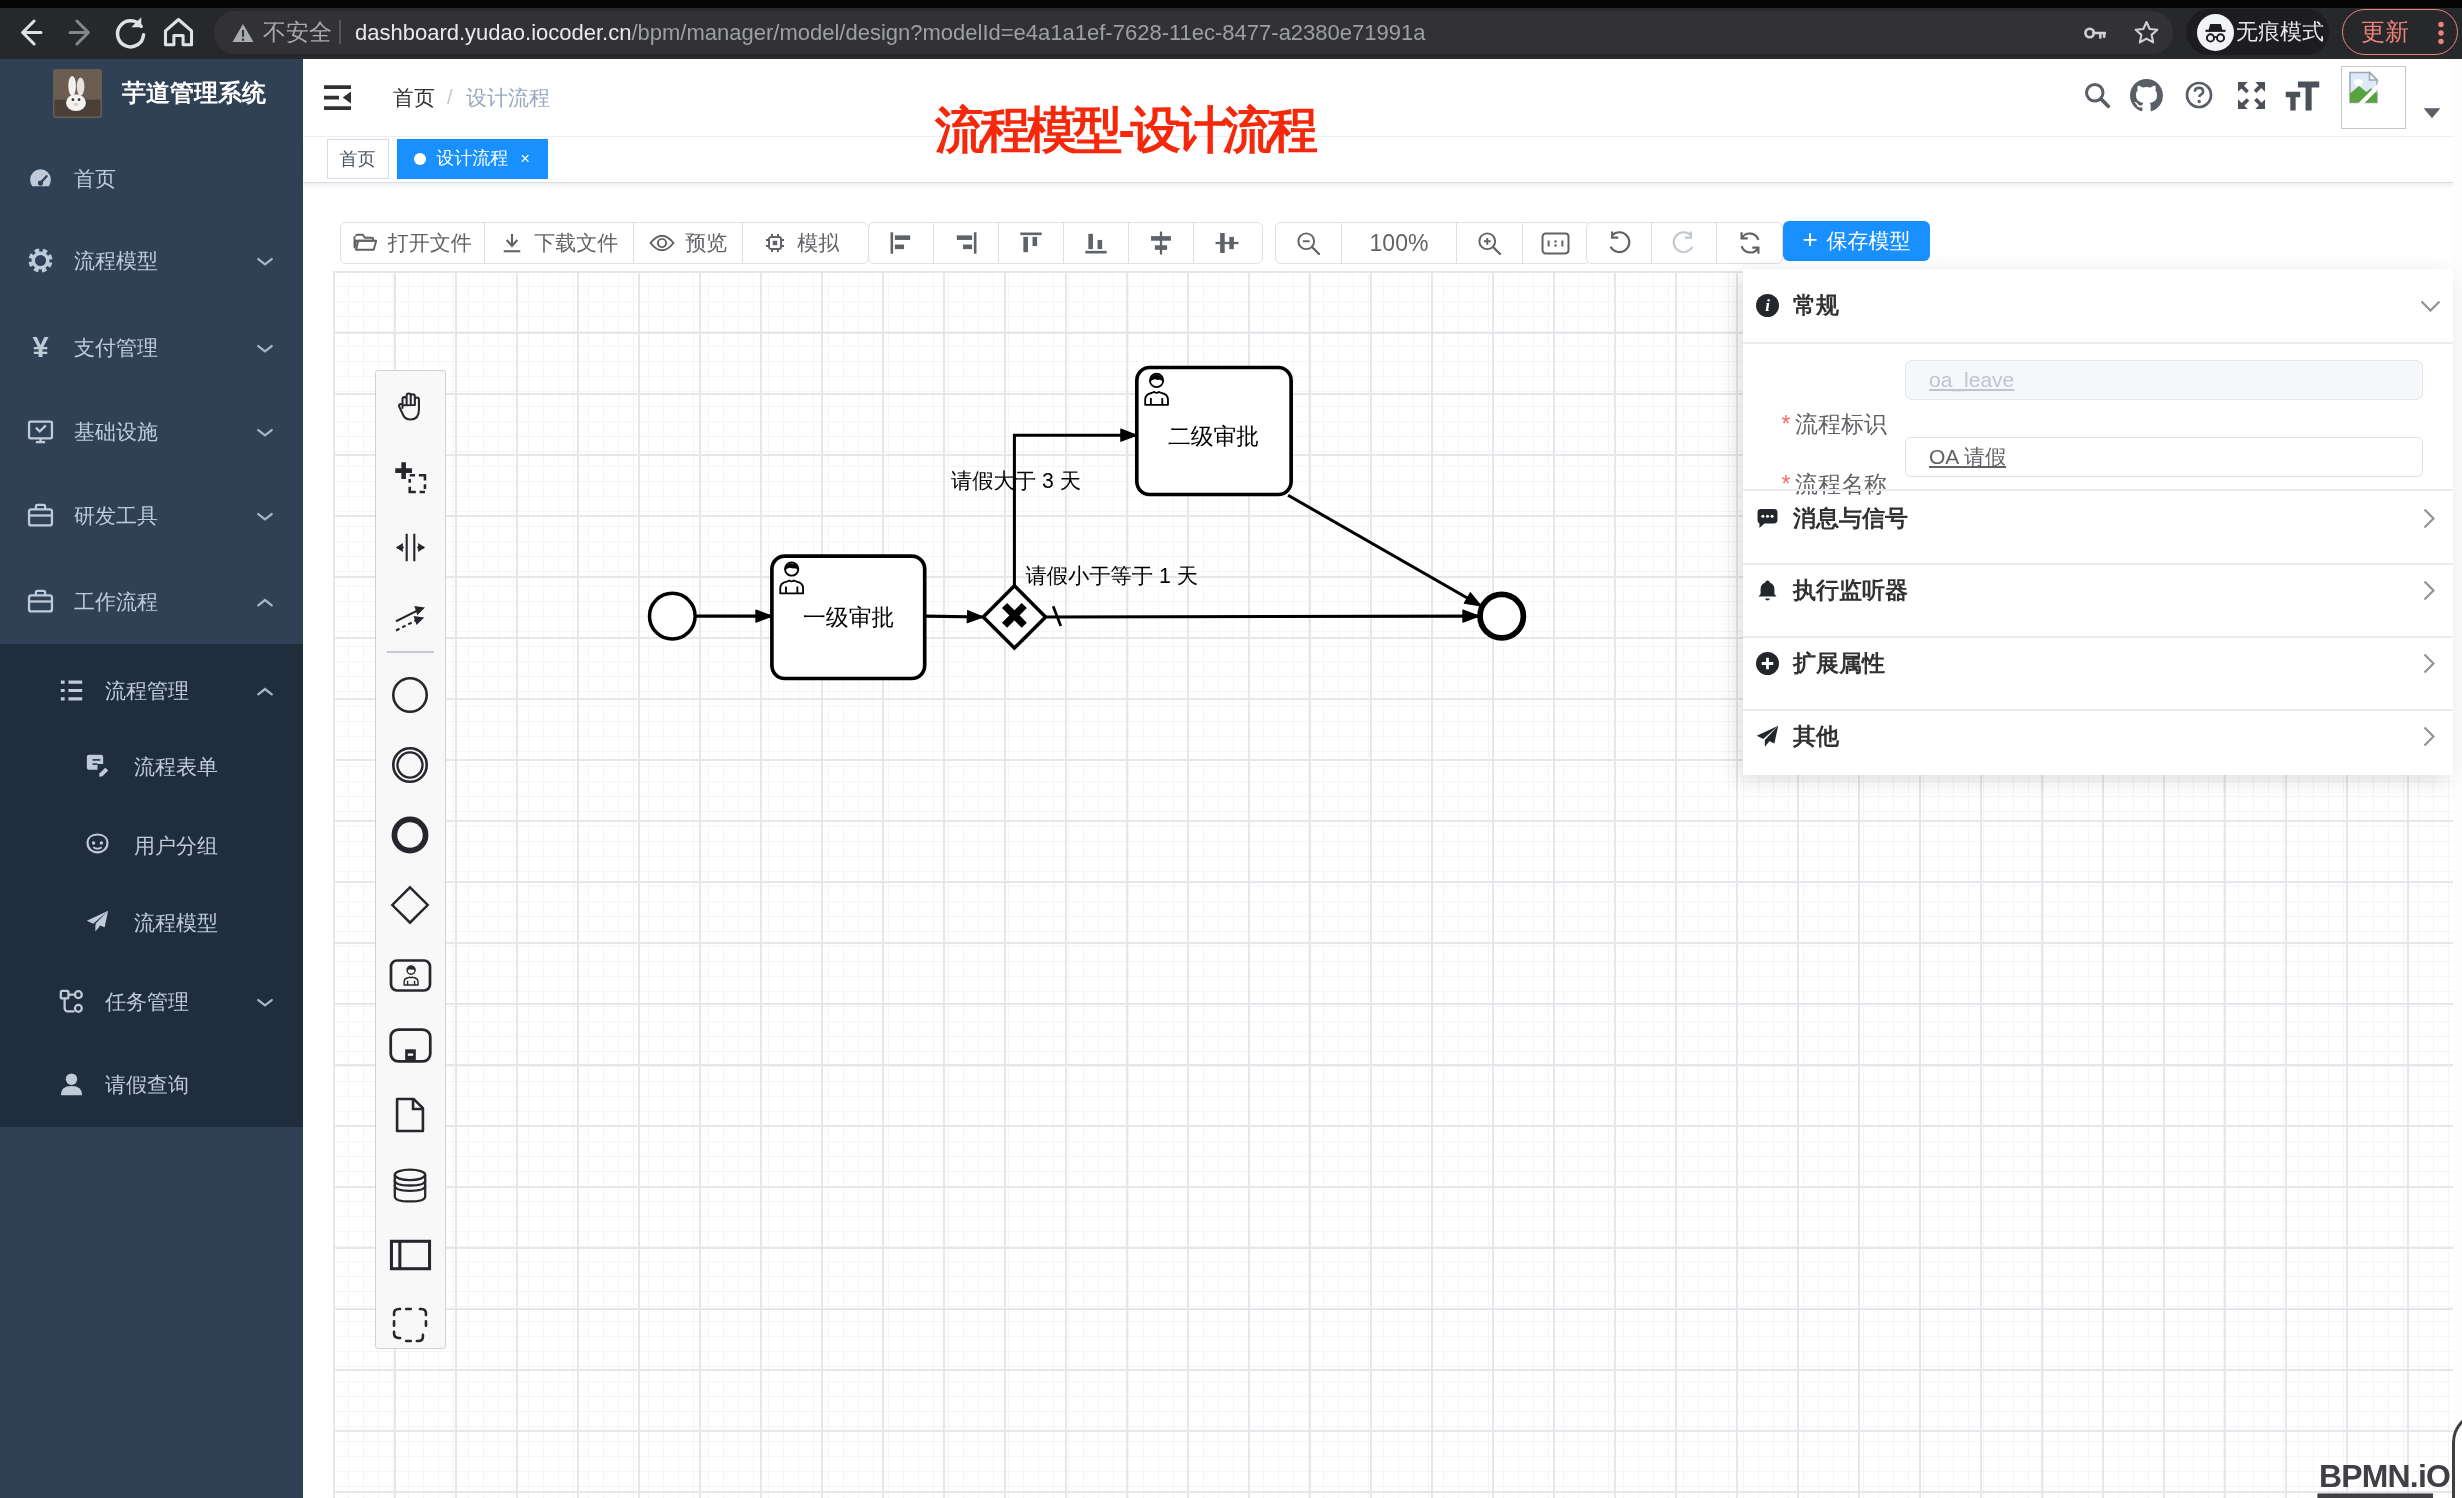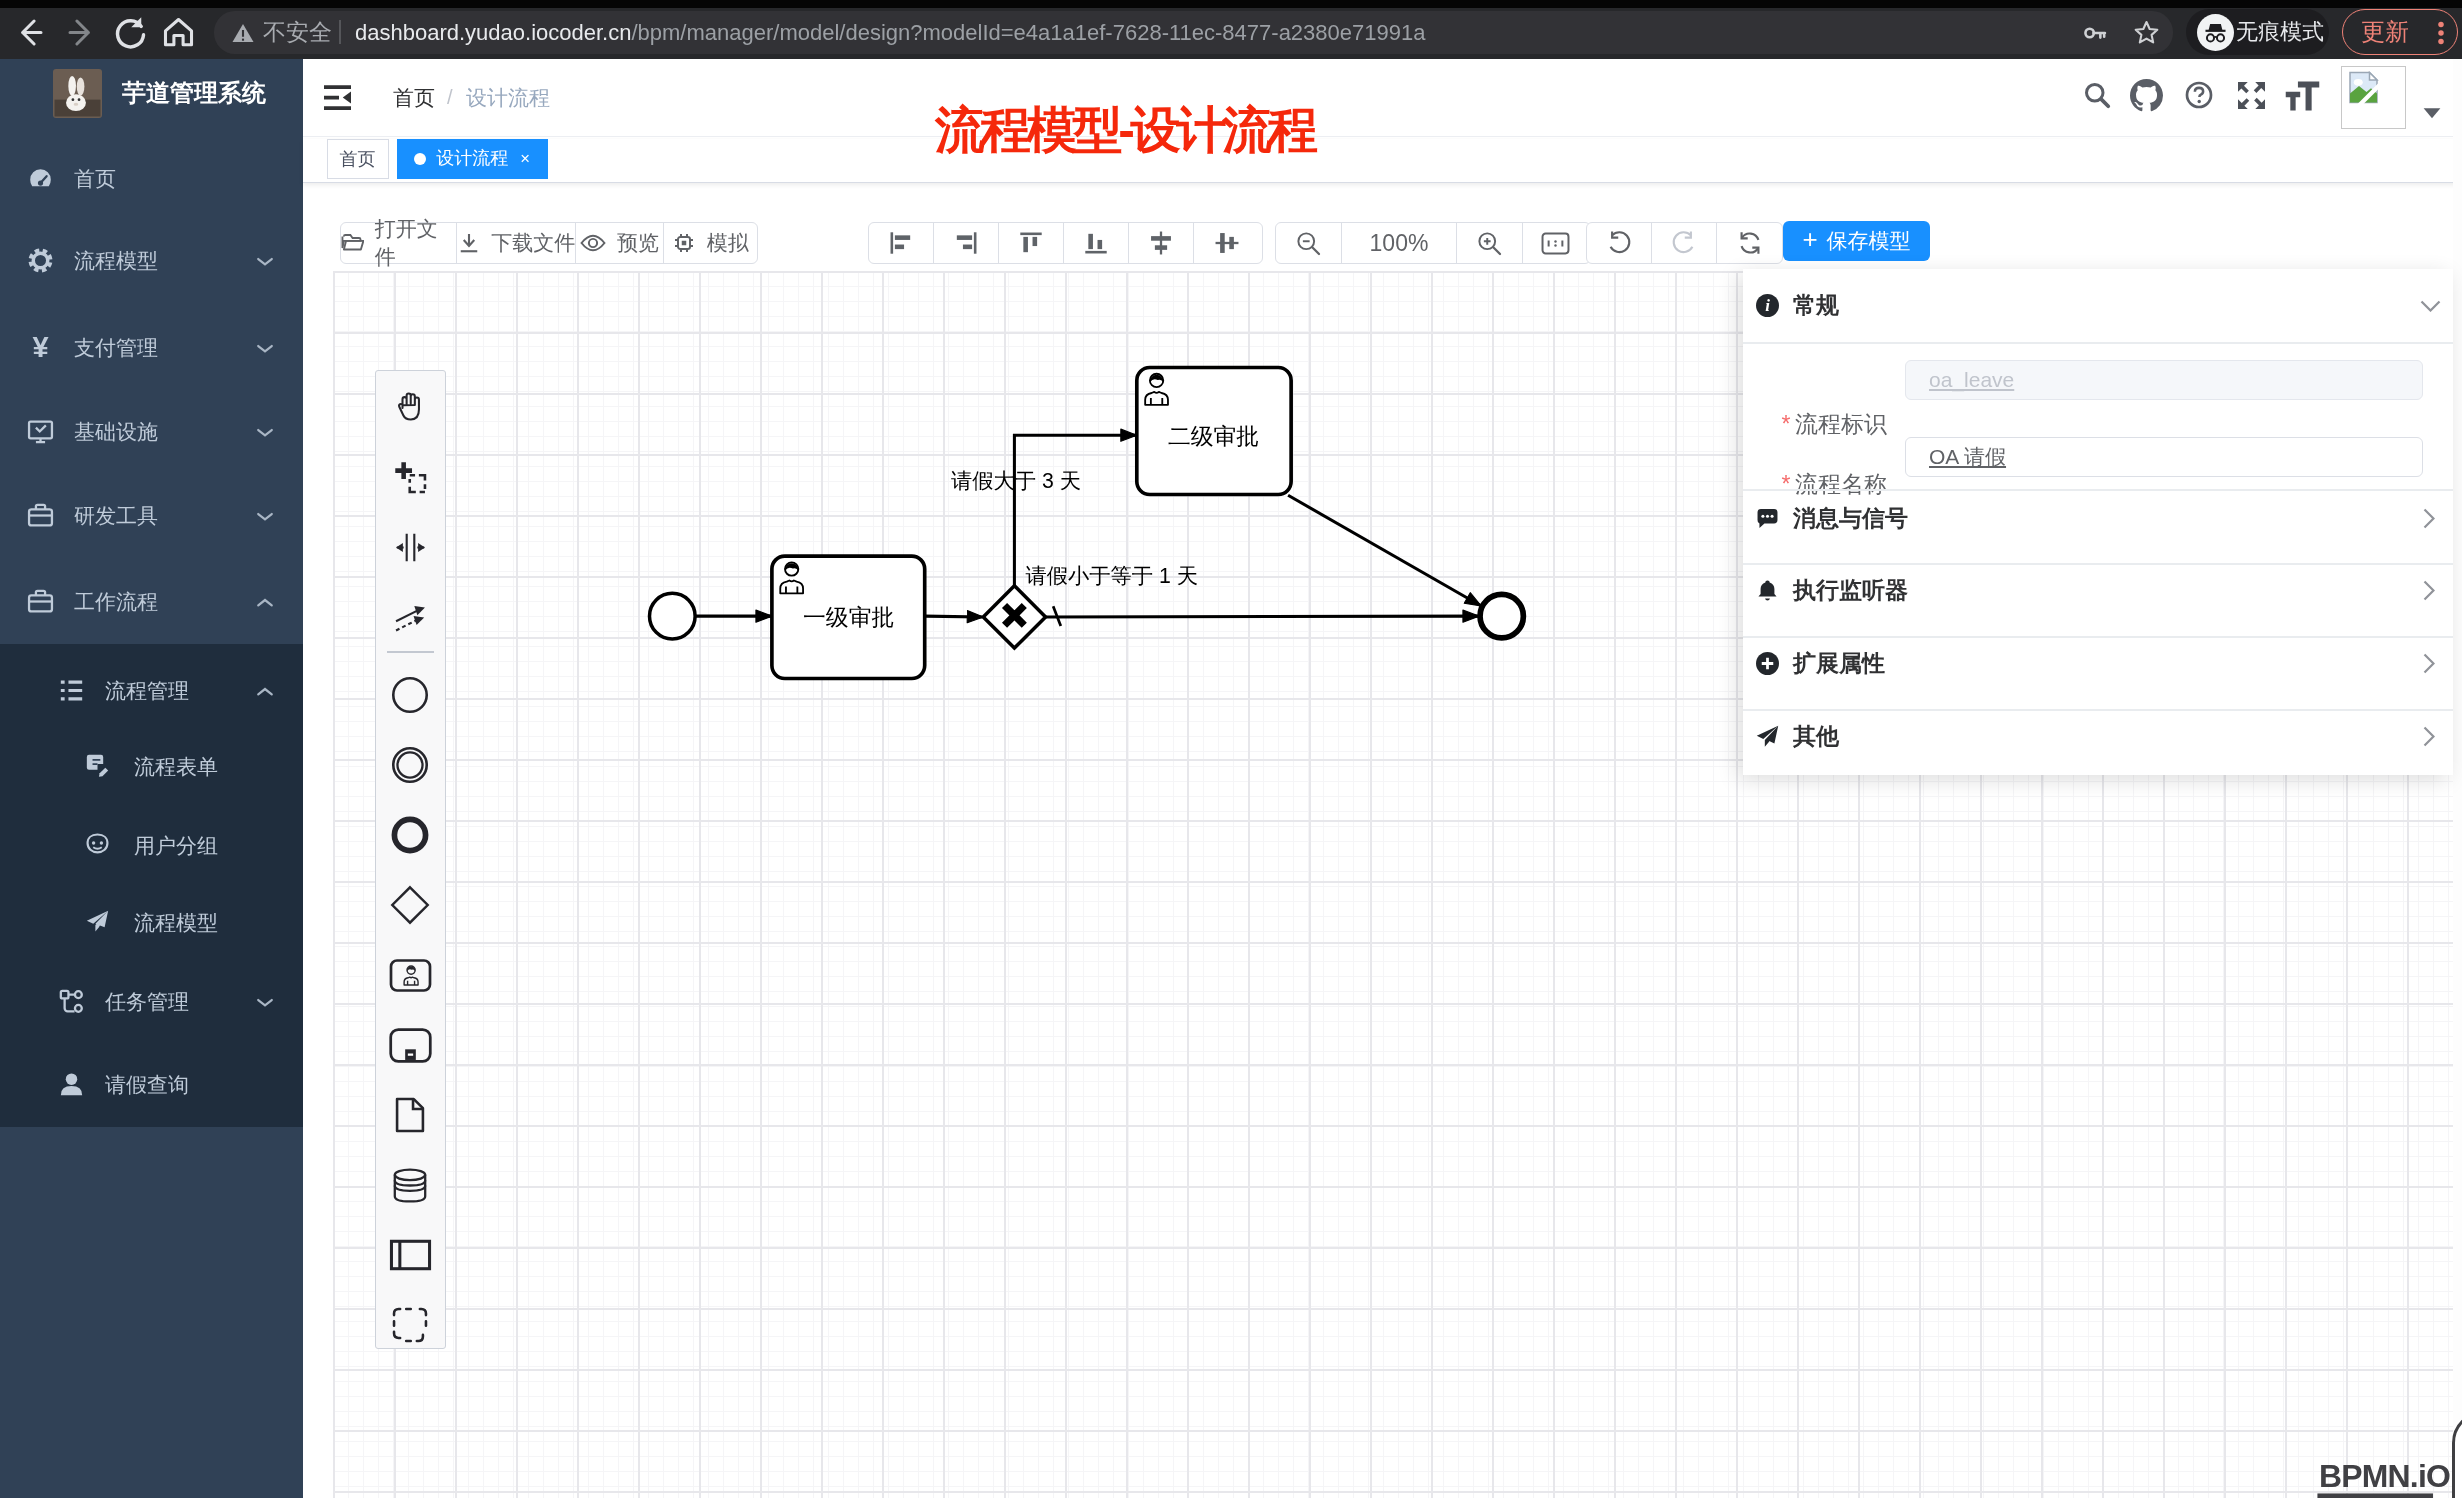--- a/index.html
+++ b/index.html
@@ -298,21 +298,21 @@
         <path d="M2 3 h22 l-11 13 Z" fill="#5a5e66"></path>
       </svg>
   </div>
   <div id="tags" class="abs">
     <div class="tag" style="left:23.6px;top:0;width:62px;border:1.5px solid #d8dce5;background:#fff;color:#495060;text-align:center">首页</div>
     <div class="tag" style="left:94px;top:0;width:151px;background:#1890ff;color:#fff">
       <span style="display:inline-block;width:12px;height:12px;border-radius:50%;background:#fff;margin:0 10.6px 0 16.7px;vertical-align:middle"></span>设计流程<span style="font-size:16.7px;margin-left:12px">×</span>
     </div>
   </div>
 
-  <div class="btng" style="left:340px;width:418px">
+  <div class="btng" style="left:340px;width:529px">
     <div class="bt" style="width:144px"><svg width="24" height="24" viewBox="0 0 32 32">
           <path d="M4 7 a2 2 0 0 1 2-2 h7 l3 4 h9 a2 2 0 0 1 2 2 v2 h-23 l-2 10 V7" fill="none" stroke="#606266" stroke-width="2.6"></path>
           <path d="M4 25 l3-12 h24 l-3.5 12 Z" fill="none" stroke="#606266" stroke-width="2.6" stroke-linejoin="round"></path>
         </svg>打开文件</div>
     <div class="bt" style="width:149px"><svg width="24" height="24" viewBox="0 0 32 32">
           <path d="M9 12 l7 8 7-8 M16 20 V4" fill="none" stroke="#606266" stroke-width="2.8"></path>
           <path d="M5 27 h22" stroke="#606266" stroke-width="2.8"></path>
         </svg>下载文件</div>
     <div class="bt" style="width:109px"><svg width="26" height="20" viewBox="0 0 34 26">
           <path d="M2 13 Q17 -6 32 13 Q17 32 2 13 Z" fill="none" stroke="#606266" stroke-width="2.6"></path>

